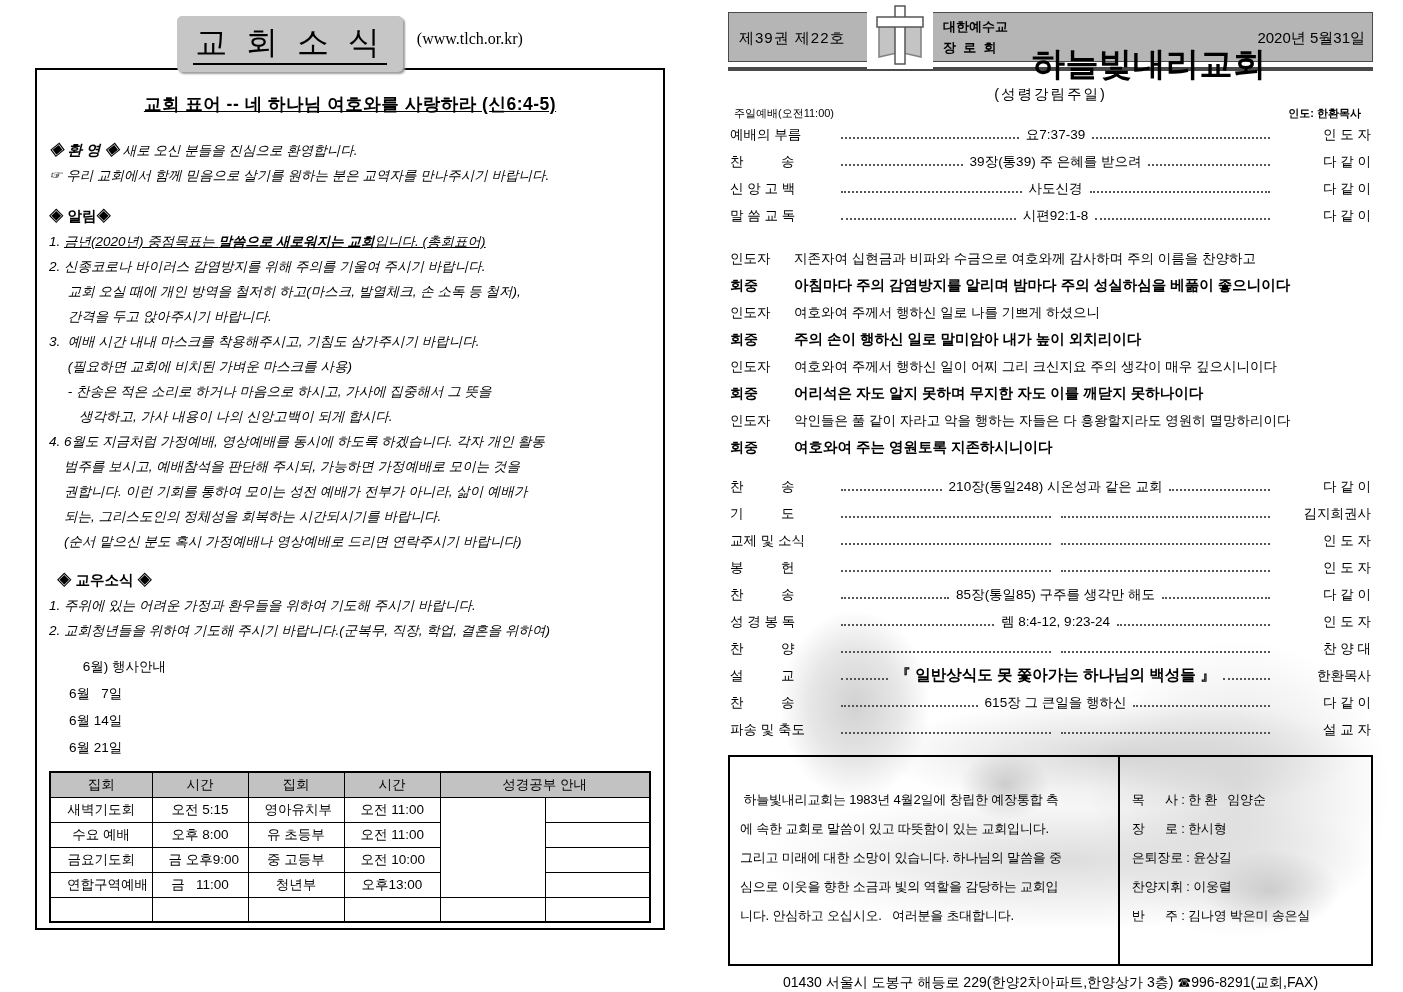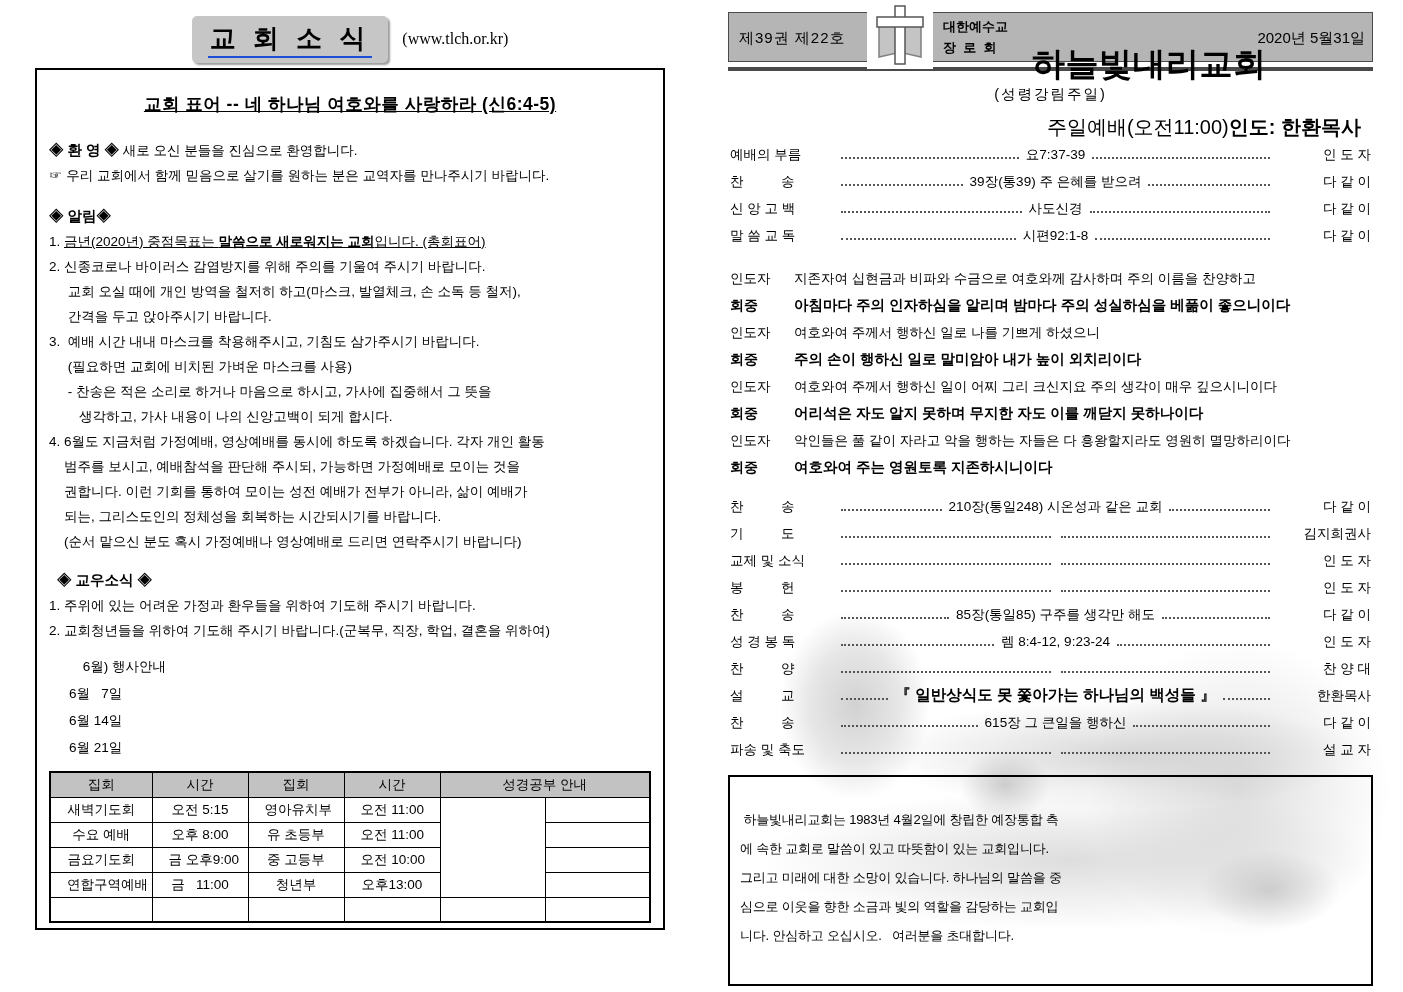--- a/index.html
+++ b/index.html
@@ -22,27 +22,27 @@
          background:radial-gradient(closest-side,#c2c2c2,transparent); opacity:.55; border-radius:30%; }
   .wm5 { left:960px; top:750px; width:90px; height:70px;
          background:radial-gradient(closest-side,#a5a5a5,transparent); opacity:.5; }
   .wm6 { left:1200px; top:850px; width:140px; height:80px;
          background:radial-gradient(closest-side,#ababab,transparent); opacity:.5; }
 
   
   .page-left { position:absolute; left:35px; top:16px; width:630px; z-index:1; }
   .pl-header { display:flex; justify-content:center; align-items:flex-start; gap:14px; height:52px; }
   .pl-title-box { background:#c6c6c6; border-radius:5px; padding:5px 16px 7px; box-shadow:2px 2px 2px #9d9d9d; }
-  .pl-title { font-size:26px; font-weight:bold; letter-spacing:5px; white-space:pre;
-              border-bottom:2px solid #1d4ed8; padding:0 2px 3px; }
+  .pl-title { font-size:32px; font-weight:normal; letter-spacing:5px; white-space:pre;
+              border-bottom:2px solid #000000; padding:0 2px 3px; }
   .pl-url { font-family:"Liberation Serif", serif; font-size:16px; margin-top:14px; }
   .pl-box { border:2px solid #000; padding:8px 12px 0; height:862px; overflow:hidden; background:transparent; }
   .motto { text-align:center; font-size:17.5px; font-weight:bold; text-decoration:underline;
            margin:14px 0 22px; letter-spacing:.5px; white-space:pre; }
-  .tline { font-size:13.5px; line-height:25px; white-space:pre-wrap; }
+  .tline { font-size:13.5px; line-height:25px; white-space:pre-wrap;font-style:italic; }
   .welcome-head { font-weight:bold; font-size:14.5px; }
   .sect-head { font-weight:bold; font-size:14.5px; line-height:25px; white-space:pre; }
   .notice-head { margin-top:16px; }
   .u-line { text-decoration:underline; }
   .b { font-weight:bold; }
   .family-head { margin-top:14px; }
   .events { margin-top:10px; }
   .events .ev-title { font-size:13.5px; line-height:27px; margin-left:30px; white-space:pre; }
   .events .ev-item { font-size:13.5px; line-height:27px; margin-left:20px; white-space:pre; }
   table.schedule { width:100%; border-collapse:collapse; table-layout:fixed; margin-top:10px;
@@ -54,21 +54,21 @@
   
   .page-right { position:absolute; left:728px; top:0; width:645px; height:992px; z-index:1; }
   .banner { position:relative; margin-top:12px; height:50px; background:#b5b5b5; border:1px solid #4a4a4a; }
   .banner-vol { position:absolute; left:10px; top:16px; font-size:15px; letter-spacing:1px; }
   .logo-box { position:absolute; left:138px; top:-10px; width:66px; height:66px; background:#fff; }
   .denom { position:absolute; left:214px; top:3px; font-size:13px; font-weight:bold; line-height:21px; white-space:pre; }
   .church { position:absolute; left:303px; top:6px; font-size:33px; font-weight:bold; letter-spacing:0.5px;margin-top:23px; }
   .banner-date { position:absolute; right:7px; top:16px; font-size:15px; }
   .thick-line { margin-top:5px; border-top:4px solid #4a4a4a; }
   .subtitle { text-align:center; font-size:14.5px; margin-top:14px; letter-spacing:2px; }
-  .svc-head { display:flex; justify-content:flex-end; font-size:20px; margin-top:10px; padding:0 8px 0 6px; }
+  .svc-head { display:flex; justify-content:space-between; font-size:11px; margin-top:2px; padding:0 8px 0 6px; }
   .svc-head .right { font-weight:bold; padding-right:4px; }
   .order-row { display:flex; align-items:center; height:27px; font-size:13.5px; padding:0 2px; }
   .olabel { white-space:pre; width:106px; flex:none; }
   .leader { flex:1 1 0; border-bottom:2px dotted #555; height:9px; margin:0 5px; min-width:8px; }
   .ocenter { white-space:pre; padding:0 2px; }
   .ocenter:empty { padding:0; }
   .boldc { font-weight:bold; font-size:15.5px; }
   .oright { white-space:pre; width:96px; flex:none; text-align:right; }
   .reading { margin-top:16px; }
   .read-row { display:flex; font-size:13.5px; line-height:27px; padding:0 2px; }
@@ -281,21 +281,21 @@
 
     <div class="reading">
 
         <div class="read-row">
           <span class="speaker">인도자</span>
           <span class="rtext">지존자여 십현금과 비파와 수금으로 여호와께 감사하며 주의 이름을 찬양하고</span>
         </div>
 
         <div class="read-row boldr">
           <span class="speaker">회중</span>
-          <span class="rtext">아침마다 주의 인자하심을 알리며 밤마다 주의 성실하심을 베풂이 좋으니이다</span>
+          <span class="rtext">아침마다 주의 감염방지를 알리며 밤마다 주의 성실하심을 베풂이 좋으니이다</span>
         </div>
 
         <div class="read-row">
           <span class="speaker">인도자</span>
           <span class="rtext">여호와여 주께서 행하신 일로 나를 기쁘게 하셨으니</span>
         </div>
 
         <div class="read-row boldr">
           <span class="speaker">회중</span>
           <span class="rtext">주의 손이 행하신 일로 말미암아 내가 높이 외치리이다</span>
@@ -411,17 +411,29 @@
           <div class="info-line"> 하늘빛내리교회는 1983년 4월2일에 창립한 예장통합 측</div>
 
           <div class="info-line">에 속한 교회로 말씀이 있고 따뜻함이 있는 교회입니다.</div>
 
           <div class="info-line">그리고 미래에 대한 소망이 있습니다. 하나님의 말씀을 중</div>
 
           <div class="info-line">심으로 이웃을 향한 소금과 빛의 역할을 감당하는 교회입</div>
 
           <div class="info-line">니다. 안심하고 오십시오.   여러분을 초대합니다.</div>
         </div>
+      <div class="info-right">
+
+          <div class="info-line">목      사 : 한 환   임양순</div>
+
+          <div class="info-line">장      로 : 한시형</div>
+
+          <div class="info-line">은퇴장로 : 윤상길</div>
+
+          <div class="info-line">찬양지휘 : 이웅렬</div>
+
+          <div class="info-line">반      주 : 김나영 박은미 송은실</div>
+        </div>
     </div>
 
     <div class="footer-line">01430   서울시 도봉구 해등로 229(한양2차아파트,한양상가 3층) ☎996-8291(교회,FAX)</div>
   </div>
 </div>
 
 </body></html>

